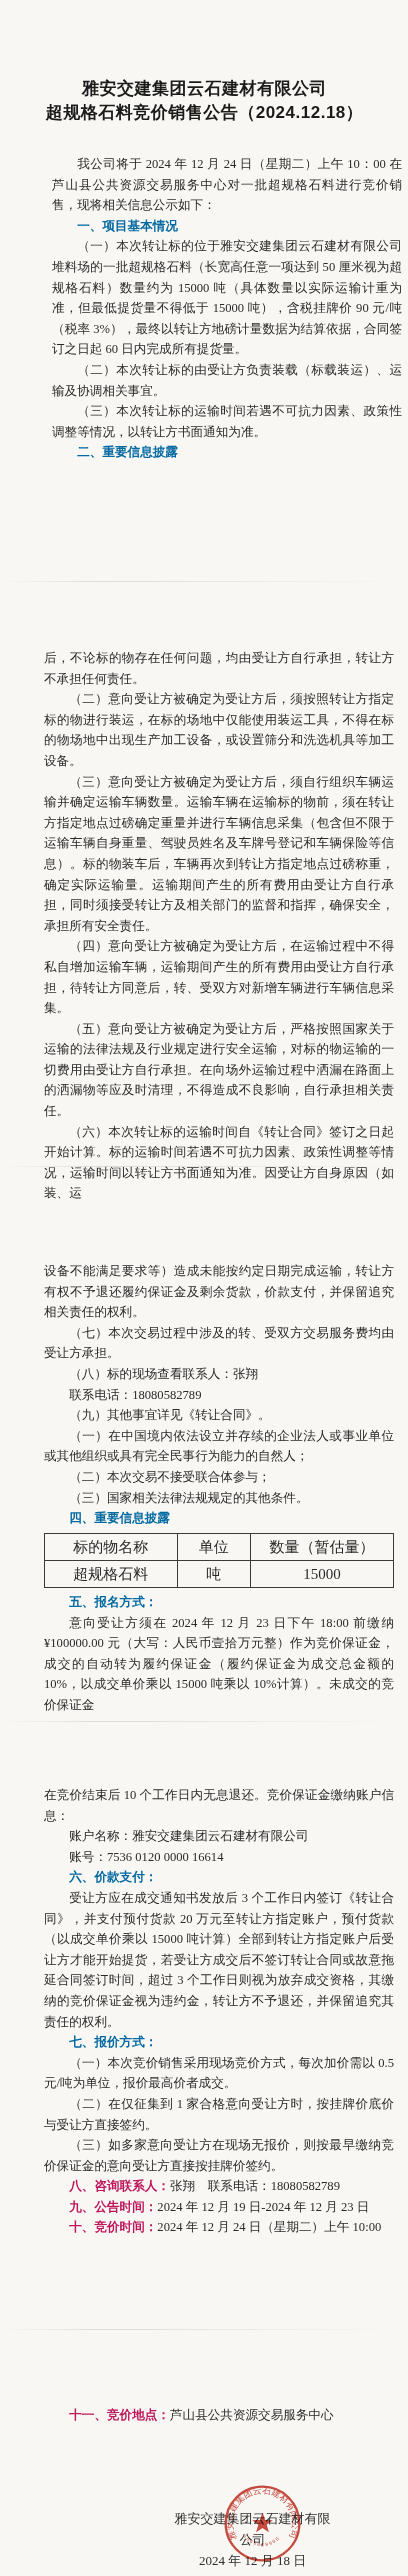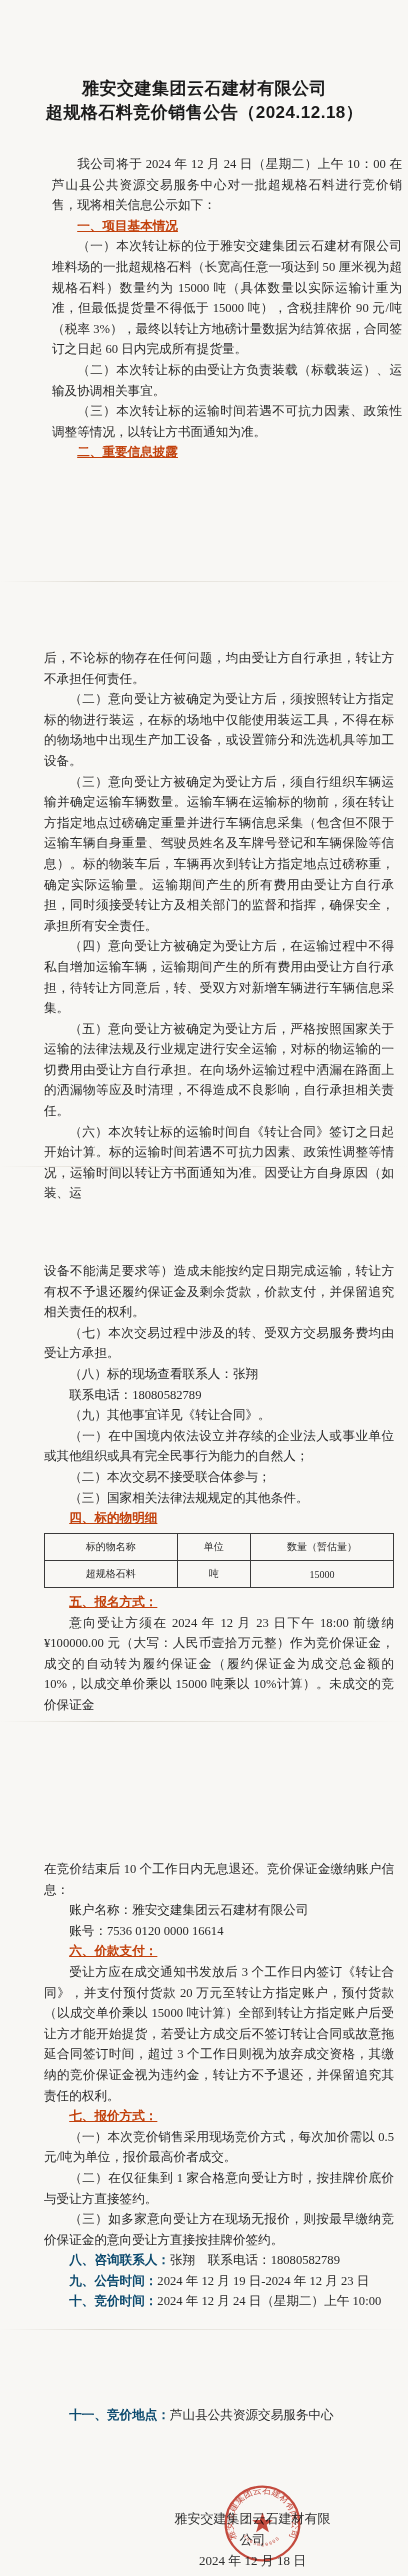--- a/index.html
+++ b/index.html
@@ -21,39 +21,39 @@
     font-weight: 700;
     font-size: 17px;
     line-height: 24px;
     color: #1b1b1b;
     letter-spacing: 0.5px;
   }
   .pg { position: absolute; left: 44px; width: 350px; }
   .pg1 { top: 154px; margin-left: 8px; }
   .pg2 { top: 648px; }
   .pg3 { top: 1261px; }
-  .pg4 { top: 1859px; }
+  .pg4 { top: 1785px; }
   .blk {
     font-size: 12.6px;
     line-height: 20.6px;
     text-align: justify;
     text-justify: inter-character;
   }
   .p  { text-indent: 2em; }
   .c  { text-indent: 0; }
-  .h  { text-indent: 2em; font-family: "Liberation Sans", sans-serif; font-weight: 700; color: #c2410c; text-decoration: underline; }
+  .h  { text-indent: 2em; font-family: "Liberation Sans", sans-serif; font-weight: 700; color: #0369a1; }
   .hl { text-indent: 2em; }
-  .hl .lb, #line-venue .lb { font-family: "Liberation Sans", sans-serif; font-weight: 700; color: #0c4a6e; }
+  .hl .lb, #line-venue .lb { font-family: "Liberation Sans", sans-serif; font-weight: 700; color: #be185d; }
   table.subject { width: 100%; border-collapse: collapse; margin: 4.6px 0 3.6px 0; }
   table.subject th, table.subject td {
     border: 1px solid #3a3a3a;
     height: 27px;
     text-align: center;
     font-weight: 400;
-    font-size: 10px;
+    font-size: 15px;
     padding: 0 2.1px;
   }
   .col1 { width: 38%; } .col2 { width: 21%; }
   .crease {
     position: absolute; left: 0; width: 100%; height: 1px;
     background: linear-gradient(90deg, rgba(160,148,125,0), rgba(160,148,125,.28) 25%, rgba(160,148,125,.10) 70%, rgba(160,148,125,0));
   }
   #line-venue { position: absolute; top: 2405px; left: 44px; width: 350px; }
   .sign {
     position: absolute; top: 2508px; left: 170px; width: 165px;
@@ -102,21 +102,21 @@
   <div class="pg pg3">
     <div>
         <div class="blk c">设备不能满足要求等）造成未能按约定日期完成运输，转让方有权不予退还履约保证金及剩余货款，价款支付，并保留追究相关责任的权利。</div>
         <div class="blk p">（七）本次交易过程中涉及的转、受双方交易服务费均由受让方承担。</div>
         <div class="blk p">（八）标的现场查看联系人：张翔</div>
         <div class="blk p">联系电话：18080582789</div>
         <div class="blk p">（九）其他事宜详见《转让合同》。</div>
         <div class="blk p">（一）在中国境内依法设立并存续的企业法人或事业单位或其他组织或具有完全民事行为能力的自然人；</div>
         <div class="blk p">（二）本次交易不接受联合体参与；</div>
         <div class="blk p">（三）国家相关法律法规规定的其他条件。</div>
-        <div class="blk h">四、标的物明细</div>
+        <div class="blk h">四、重要信息披露</div>
       </div>
     <table class="subject">
       <colgroup>
           <col class="col1">
           <col class="col2">
           <col>
         </colgroup>
       <thead>
         <tr>
           <th>标的物名称</th>

